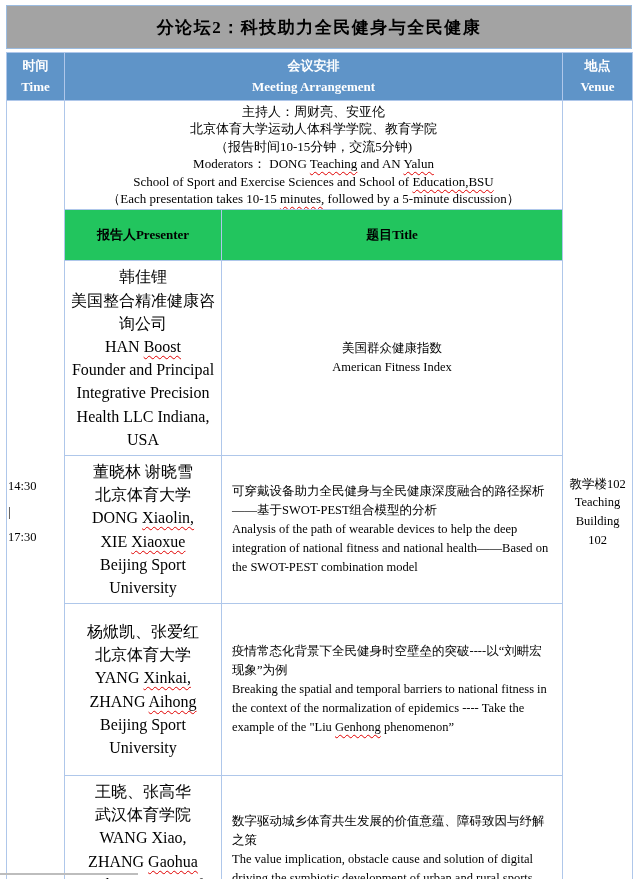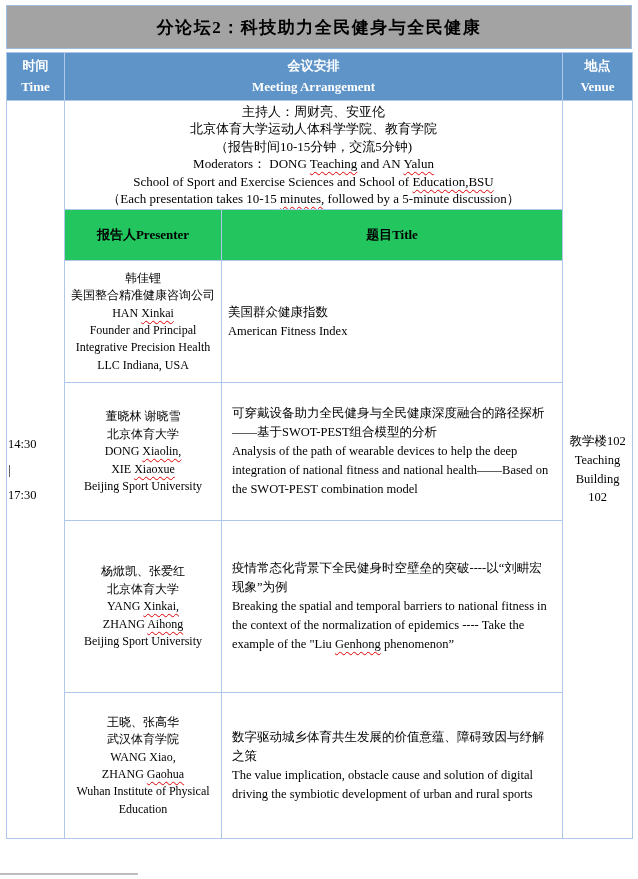--- a/index.html
+++ b/index.html
@@ -45,28 +45,28 @@
     vertical-align:middle;font-size:12.5px;
   }
   .time-sep{margin:10px 0;font-size:13px;}
   td.venue-cell{
     text-align:center;vertical-align:middle;font-size:12.5px;line-height:1.5;
     padding:0 1px;
     margin-left:29px;
   }
 
   td.presenter-cell{
-    text-align:center;vertical-align:middle;font-size:12px;line-height:1.45;
+    text-align:center;vertical-align:middle;font-size:16px;line-height:1.45;
     padding:4px 2px;
   }
   td.title-cell{
     vertical-align:middle;font-size:12.5px;line-height:1.52;
     text-align:left;padding:6px 10px;
   }
-  td.title-cell.center{text-align:left;padding:6px 6px;}
+  td.title-cell.center{text-align:center;padding:6px 6px;}
 
   tr.session-row-1{height:122px;}
   tr.session-row-2{height:138px;}
   tr.session-row-3{height:172px;}
   tr.session-row-4{height:146px;}
 
   
   .sq{
     text-decoration-line:underline;
     text-decoration-style:wavy;
@@ -139,21 +139,21 @@
 
     <tr class="subheader-row">
       <td class="subhead-cell">报告人Presenter</td>
       <td class="subhead-cell">题目Title</td>
     </tr>
 
     <tr class="session-row-1">
       <td class="presenter-cell">
         <div>韩佳锂</div>
         <div>美国整合精准健康咨询公司</div>
-        <div><span>HAN </span><span class="sq">Xinkai</span></div>
+        <div><span>HAN </span><span class="sq">Boost</span></div>
         <div>Founder and Principal Integrative Precision Health LLC Indiana, USA</div>
       </td>
       <td class="title-cell center">
         <div>美国群众健康指数</div>
         <div>American Fitness Index</div>
       </td>
     </tr>
 
     <tr class="session-row-2">
       <td class="presenter-cell">

